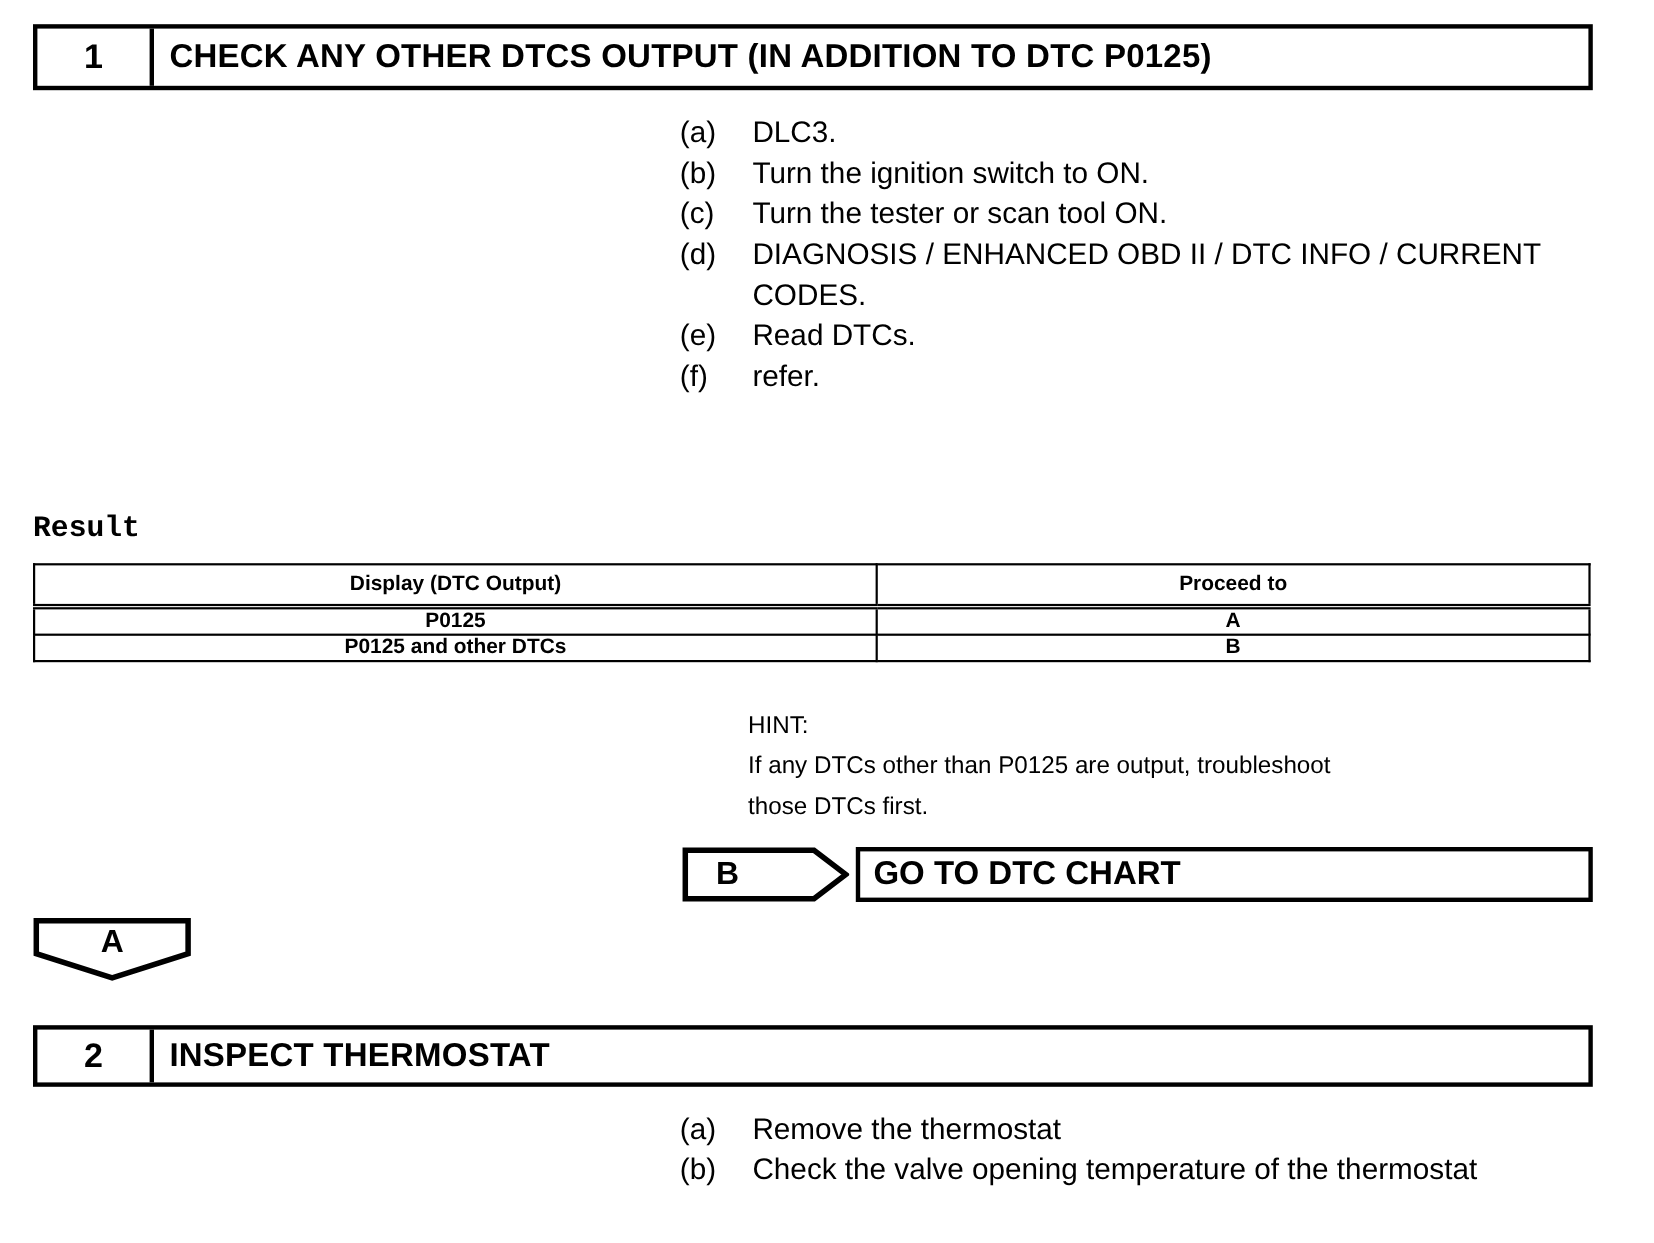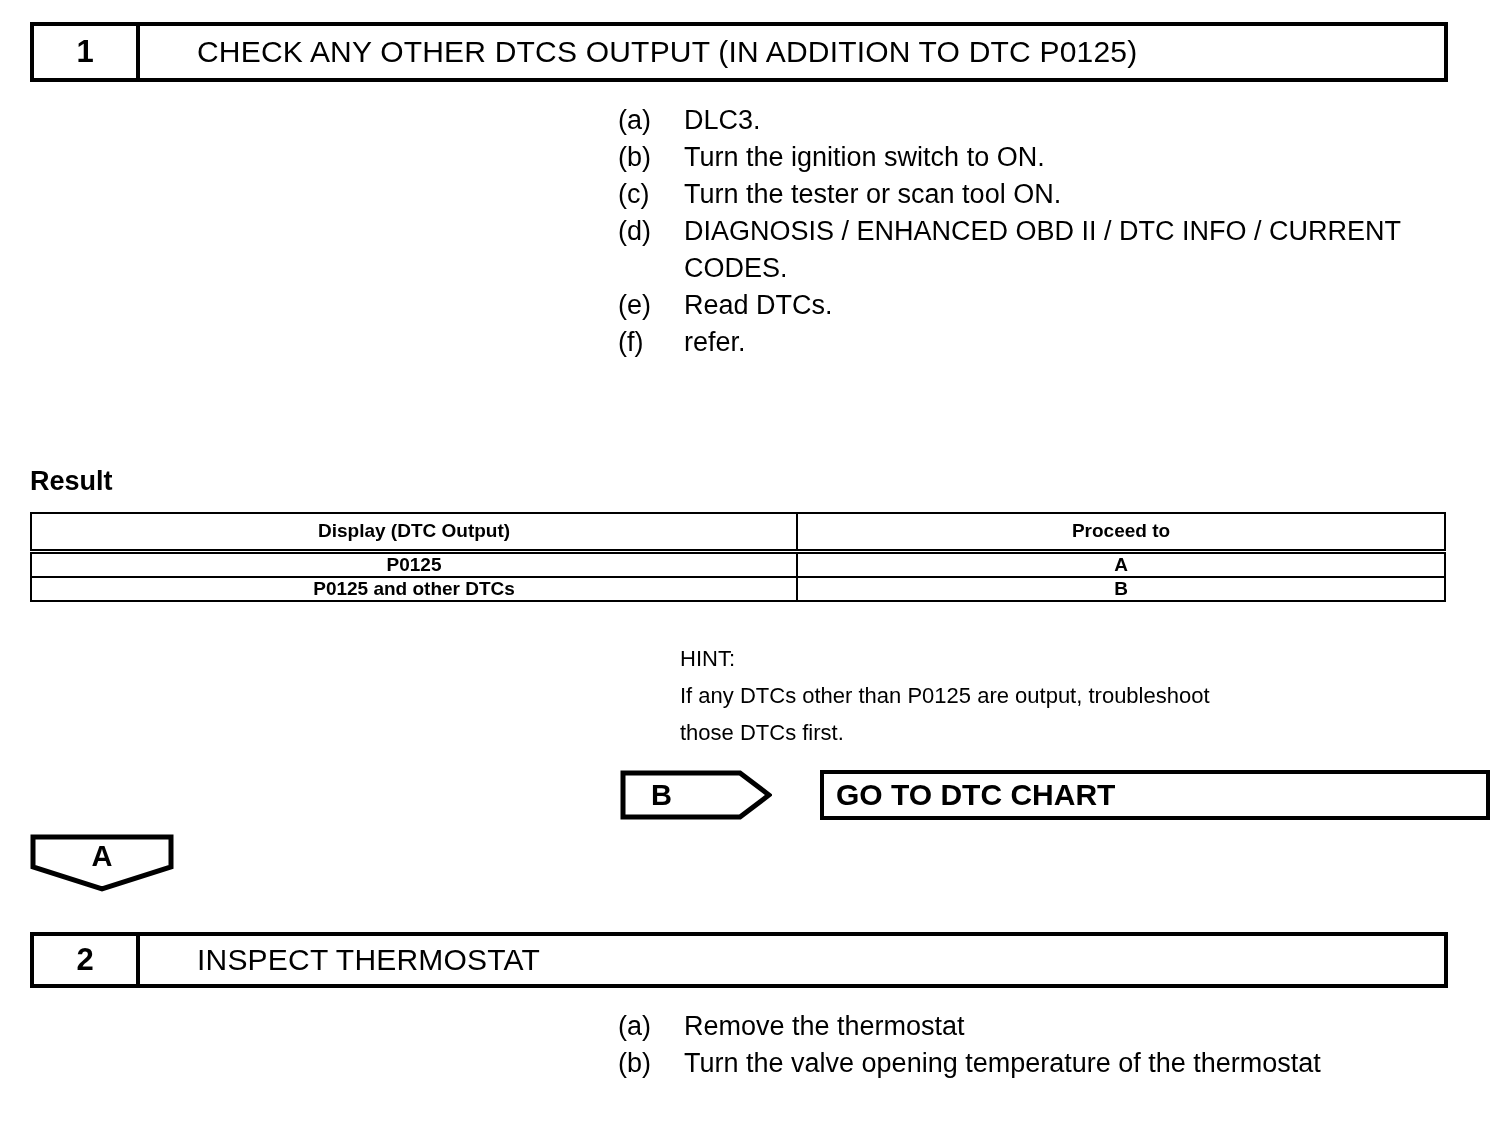--- a/index.html
+++ b/index.html
@@ -36,24 +36,23 @@
     font-size: 31px;
     font-weight: bold;
     letter-spacing: 0px;
   }
   .step-title {
     flex: 1 1 auto;
     display: flex;
     align-items: center;
     padding-left: 14px;
     font-size: 30px;
-    font-weight: normal;
+    font-weight: bold;
     letter-spacing: 0.2px;
     white-space: nowrap;
-    margin-left: 43px;
   }
 
   
   .proc-list {
     position: absolute;
     font-size: 27px;
     line-height: 37px;
   }
   .proc-item {
     display: flex;
@@ -69,20 +68,21 @@
   }
   .proc-text .cont {
     display: block;
   }
 
   
   .result-label {
     position: absolute;
     font-size: 27px;
     font-weight: bold;
+    font-family: Liberation Mono, monospace;
   }
 
   
   .result-table {
     position: absolute;
     border-collapse: collapse;
     table-layout: fixed;
     background: #fff;
   }
   .result-table td,
@@ -142,21 +142,20 @@
     position: absolute;
     border: 4px solid #000;
     box-sizing: border-box;
     display: flex;
     align-items: center;
     padding-left: 12px;
     font-size: 30px;
     font-weight: bold;
     background: #fff;
     white-space: nowrap;
-    margin-left: 42px;
   }
 </style>
 </head>
 <body>
 
 <div class="step-box" style="left:30px; top:22px; width:1418px; height:60px;">
   <div class="step-num">1</div>
   <div class="step-title">CHECK ANY OTHER DTCS OUTPUT (IN ADDITION TO DTC P0125)</div>
 </div>
 
@@ -243,15 +242,15 @@
   <div class="step-title">INSPECT THERMOSTAT</div>
 </div>
 
 <div class="proc-list" style="left:618px; top:1008px; width:830px;">
   <div class="proc-item">
     <span class="proc-marker">(a)</span>
     <span class="proc-text">Remove the thermostat</span>
   </div>
   <div class="proc-item">
     <span class="proc-marker">(b)</span>
-    <span class="proc-text">Turn the valve opening temperature of the thermostat</span>
+    <span class="proc-text">Check the valve opening temperature of the thermostat</span>
   </div>
 </div>
 
 </body></html>

